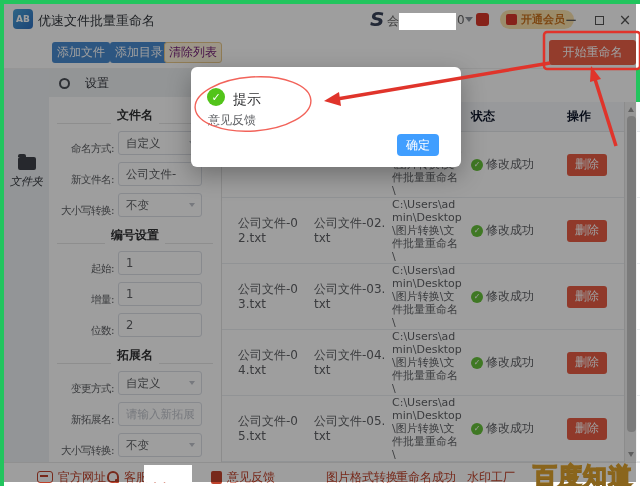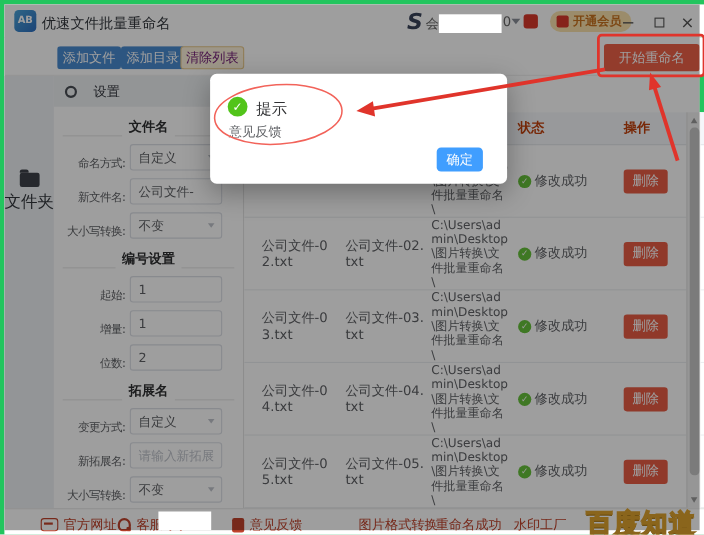--- a/index.html
+++ b/index.html
@@ -44,21 +44,21 @@
   
   .sidebar { position:absolute; left:0; top:65px; width:45px; height:393px; background:#eef1f4; }
   .side-item { position:absolute; left:0; width:45px; text-align:center; cursor:pointer; }
   .si-file { top:0;margin-left:46px; }
   .si-folder { top:82px; }
   .doc-icon { width:15px; height:19px; background:#3f76c0; border-radius:2px; margin:0 auto 4px; position:relative; }
   .doc-icon::after { content:""; position:absolute; right:0; top:0; border-style:solid; border-width:0 6px 6px 0; border-color:transparent #eef1f4 transparent transparent; }
   .folder-icon { width:18px; height:13px; background:#3e4249; border-radius:2px; margin:6px auto 4px; position:relative; }
   .folder-icon::before { content:""; position:absolute; left:0; top:-3px; width:8px; height:3px; background:#3e4249; border-radius:2px 2px 0 0; }
   .side-label-file { font-size:11px; color:#3f76c0; }
-  .side-label-folder { font-size:15px; color:#33373d; }
+  .side-label-folder { font-size:11px; color:#33373d;font-style:italic; }
 
   
   .settings { position:absolute; left:45px; top:65px; width:173px; height:393px; background:#fff; border-right:1px solid #e2e2e2; }
   .settings-header { height:28px; background:#eef0f3; display:flex; align-items:center; padding-left:10px; gap:15px; }
   .gear-icon { width:11px; height:11px; border:2.5px solid #4a4e55; border-radius:50%; position:relative; }
   .settings-header span { font-size:12px; color:#33373d; }
   .sec-title { display:flex; align-items:flex-end; margin:10px 8px 2px; gap:6px; }
   .sec-title .line { flex:1; height:1px; background:#e6e6e6; }
   .sec-title b { font-size:12px; color:#303133; }
   .srow { display:flex; align-items:center; margin:7px 10px 0 4px; height:24px; }
@@ -66,21 +66,21 @@
   .field { margin-left:4px; width:84px; height:24px; border:1px solid #dcdfe6; border-radius:3px; background:#fff;
     display:flex; align-items:center; padding:0 7px; position:relative; }
   .field span { font-size:11.5px; color:#606266; white-space:nowrap; overflow:hidden; }
   .field input { border:0; outline:0; width:100%; font-size:11.5px; color:#606266; font-family:inherit; background:transparent; }
   .field input::placeholder { color:#c0c4cc; }
   .sel .chev { position:absolute; right:6px; top:9px; border-left:3.5px solid transparent; border-right:3.5px solid transparent; border-top:4.5px solid #c0c4cc; width:0; height:0; }
 
   
   .table { position:absolute; left:218px; top:98px; width:422px; height:360px; background:#fff; overflow:hidden; }
   .thead { display:flex; align-items:center; height:30px; background:#f5f7fa; border-bottom:1px solid #e4e7ea; padding-left:16px; }
-  .thead div { font-size:12px; color:#c2410c; font-weight:bold; }
+  .thead div { font-size:12px; color:#0f172a; font-weight:bold; }
   .trow { display:flex; align-items:center; min-height:66px; border-bottom:1px solid #ebeef0; padding-left:16px; }
   .c1 { width:76px; flex:none; } .c2 { width:78px; flex:none; } .c3 { width:79px; flex:none; }
   .c4 { width:96px; flex:none; } .c5 { width:60px; flex:none; }
   .fname { font-size:12px; line-height:15px; color:#606266; word-break:break-all; padding-right:6px; }
   .fpath { font-size:11px; line-height:13px; color:#606266; white-space:pre-line; word-break:break-all; padding-right:4px; }
   .status { display:flex; align-items:center; gap:3px; }
   .ok-dot { width:12px; height:12px; border-radius:50%; background:#67c23a; color:#fff; font-size:8px;
     display:flex; align-items:center; justify-content:center; flex:none; }
   .status em { font-style:normal; font-size:12px; color:#606266; }
   .del-btn { width:40px; height:22px; background:#e85d45; color:#fff; font-size:12px; border:0; border-radius:3px; }

